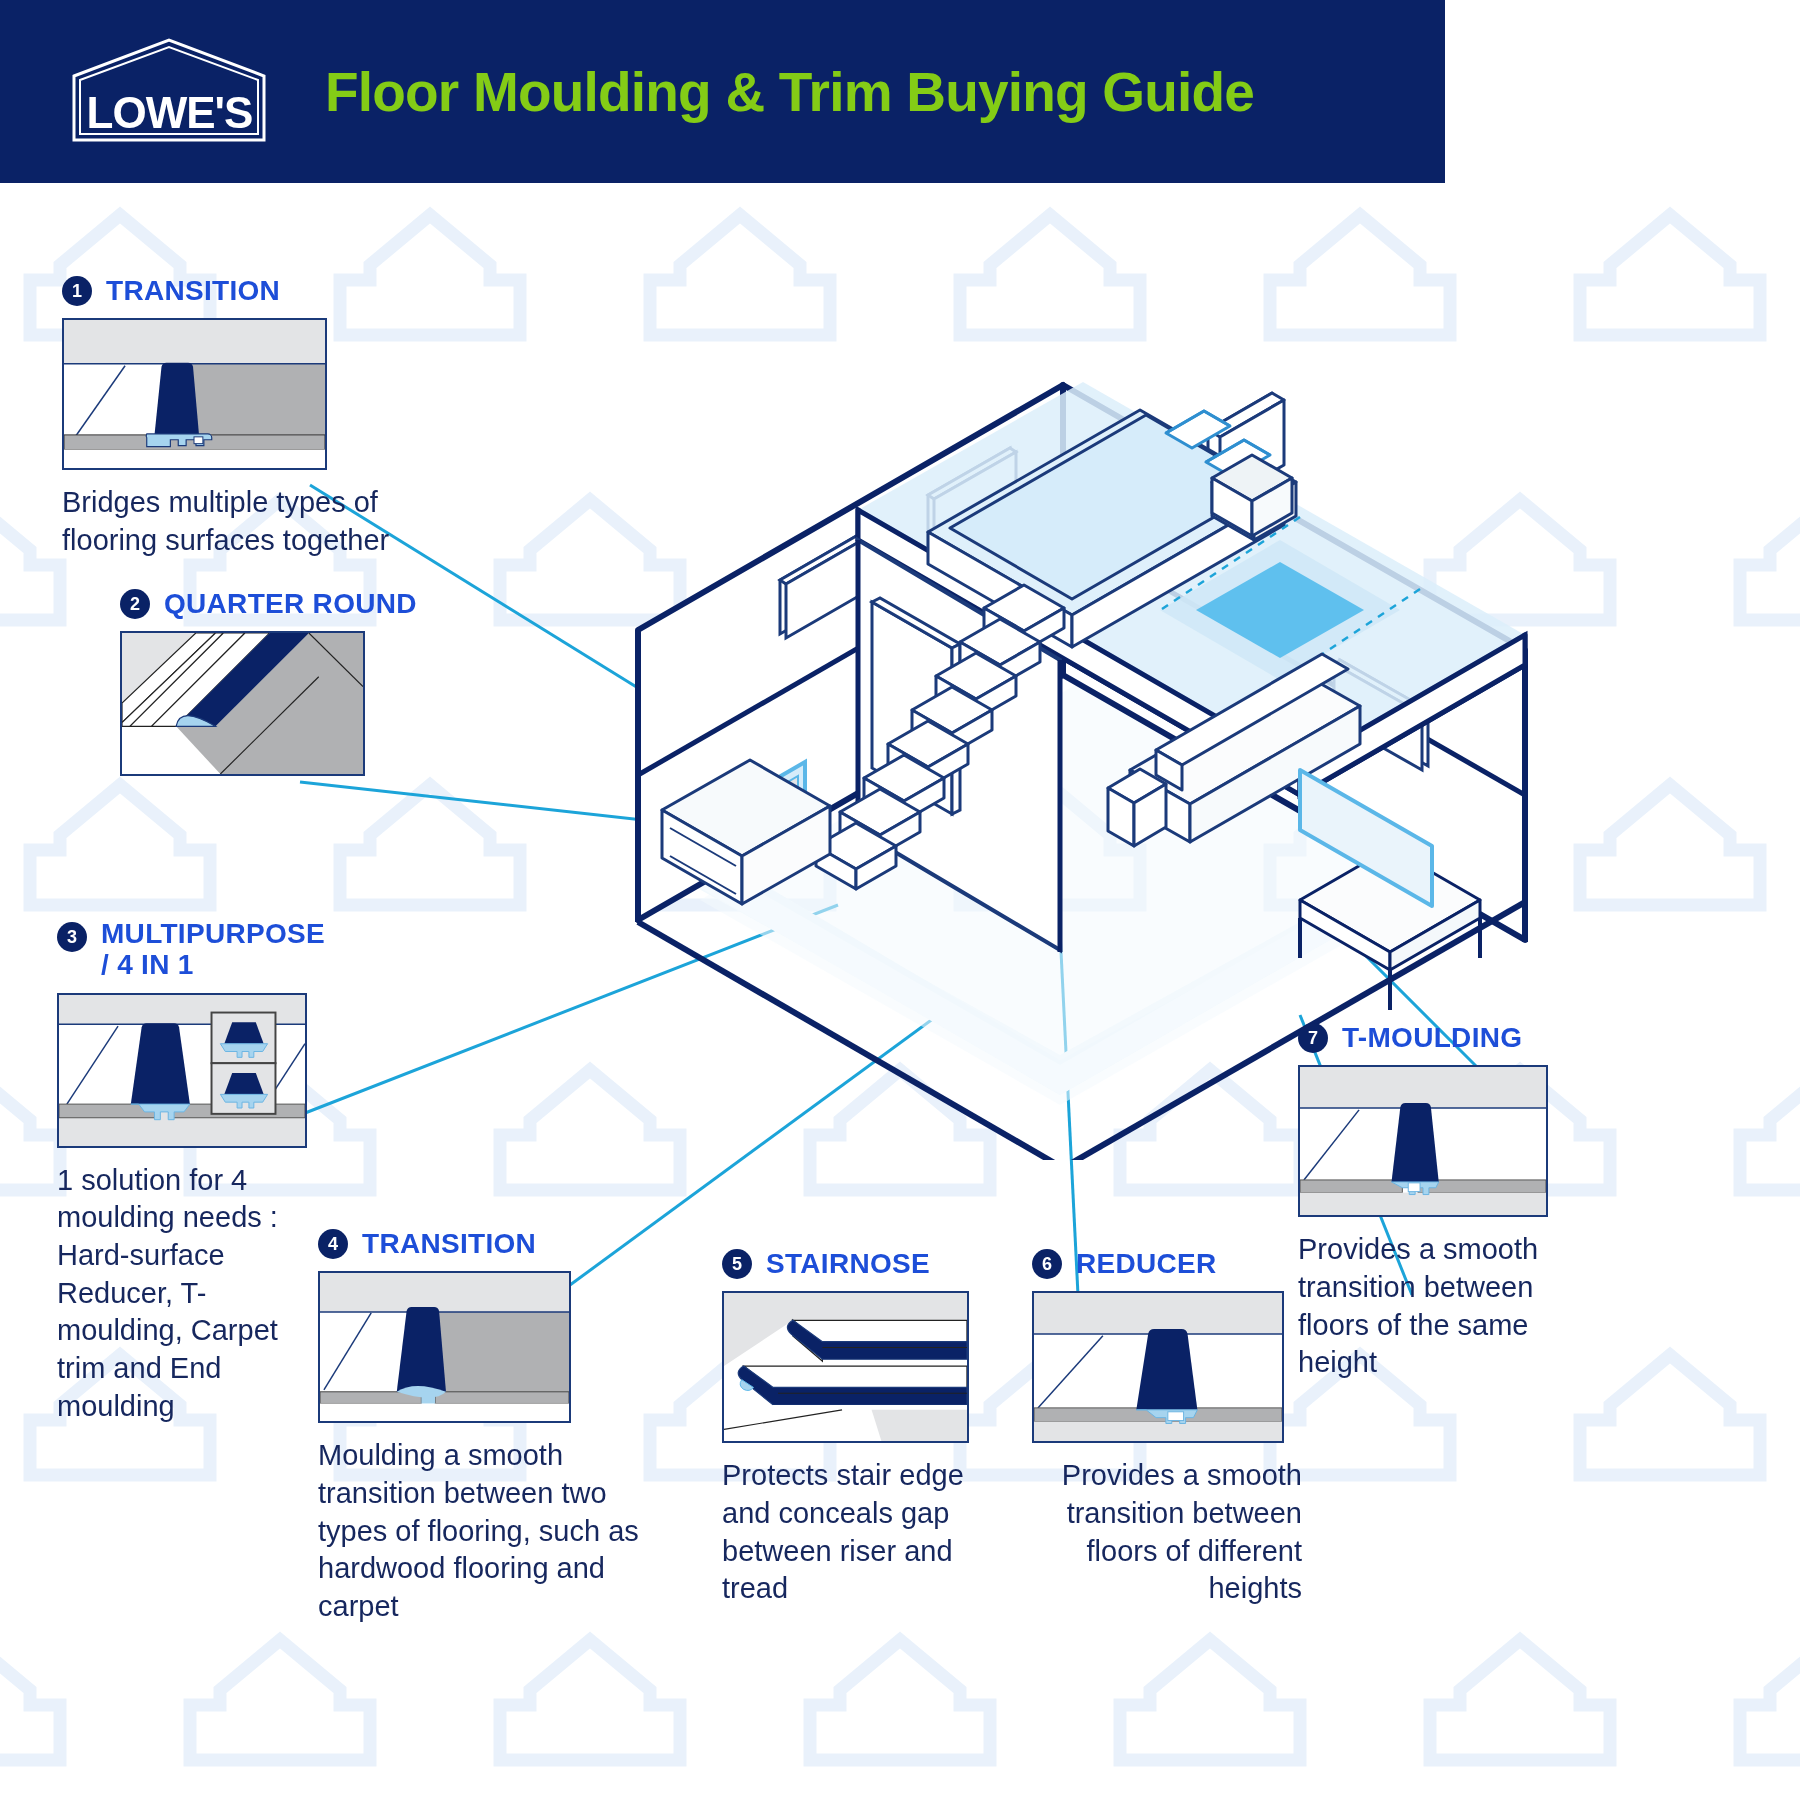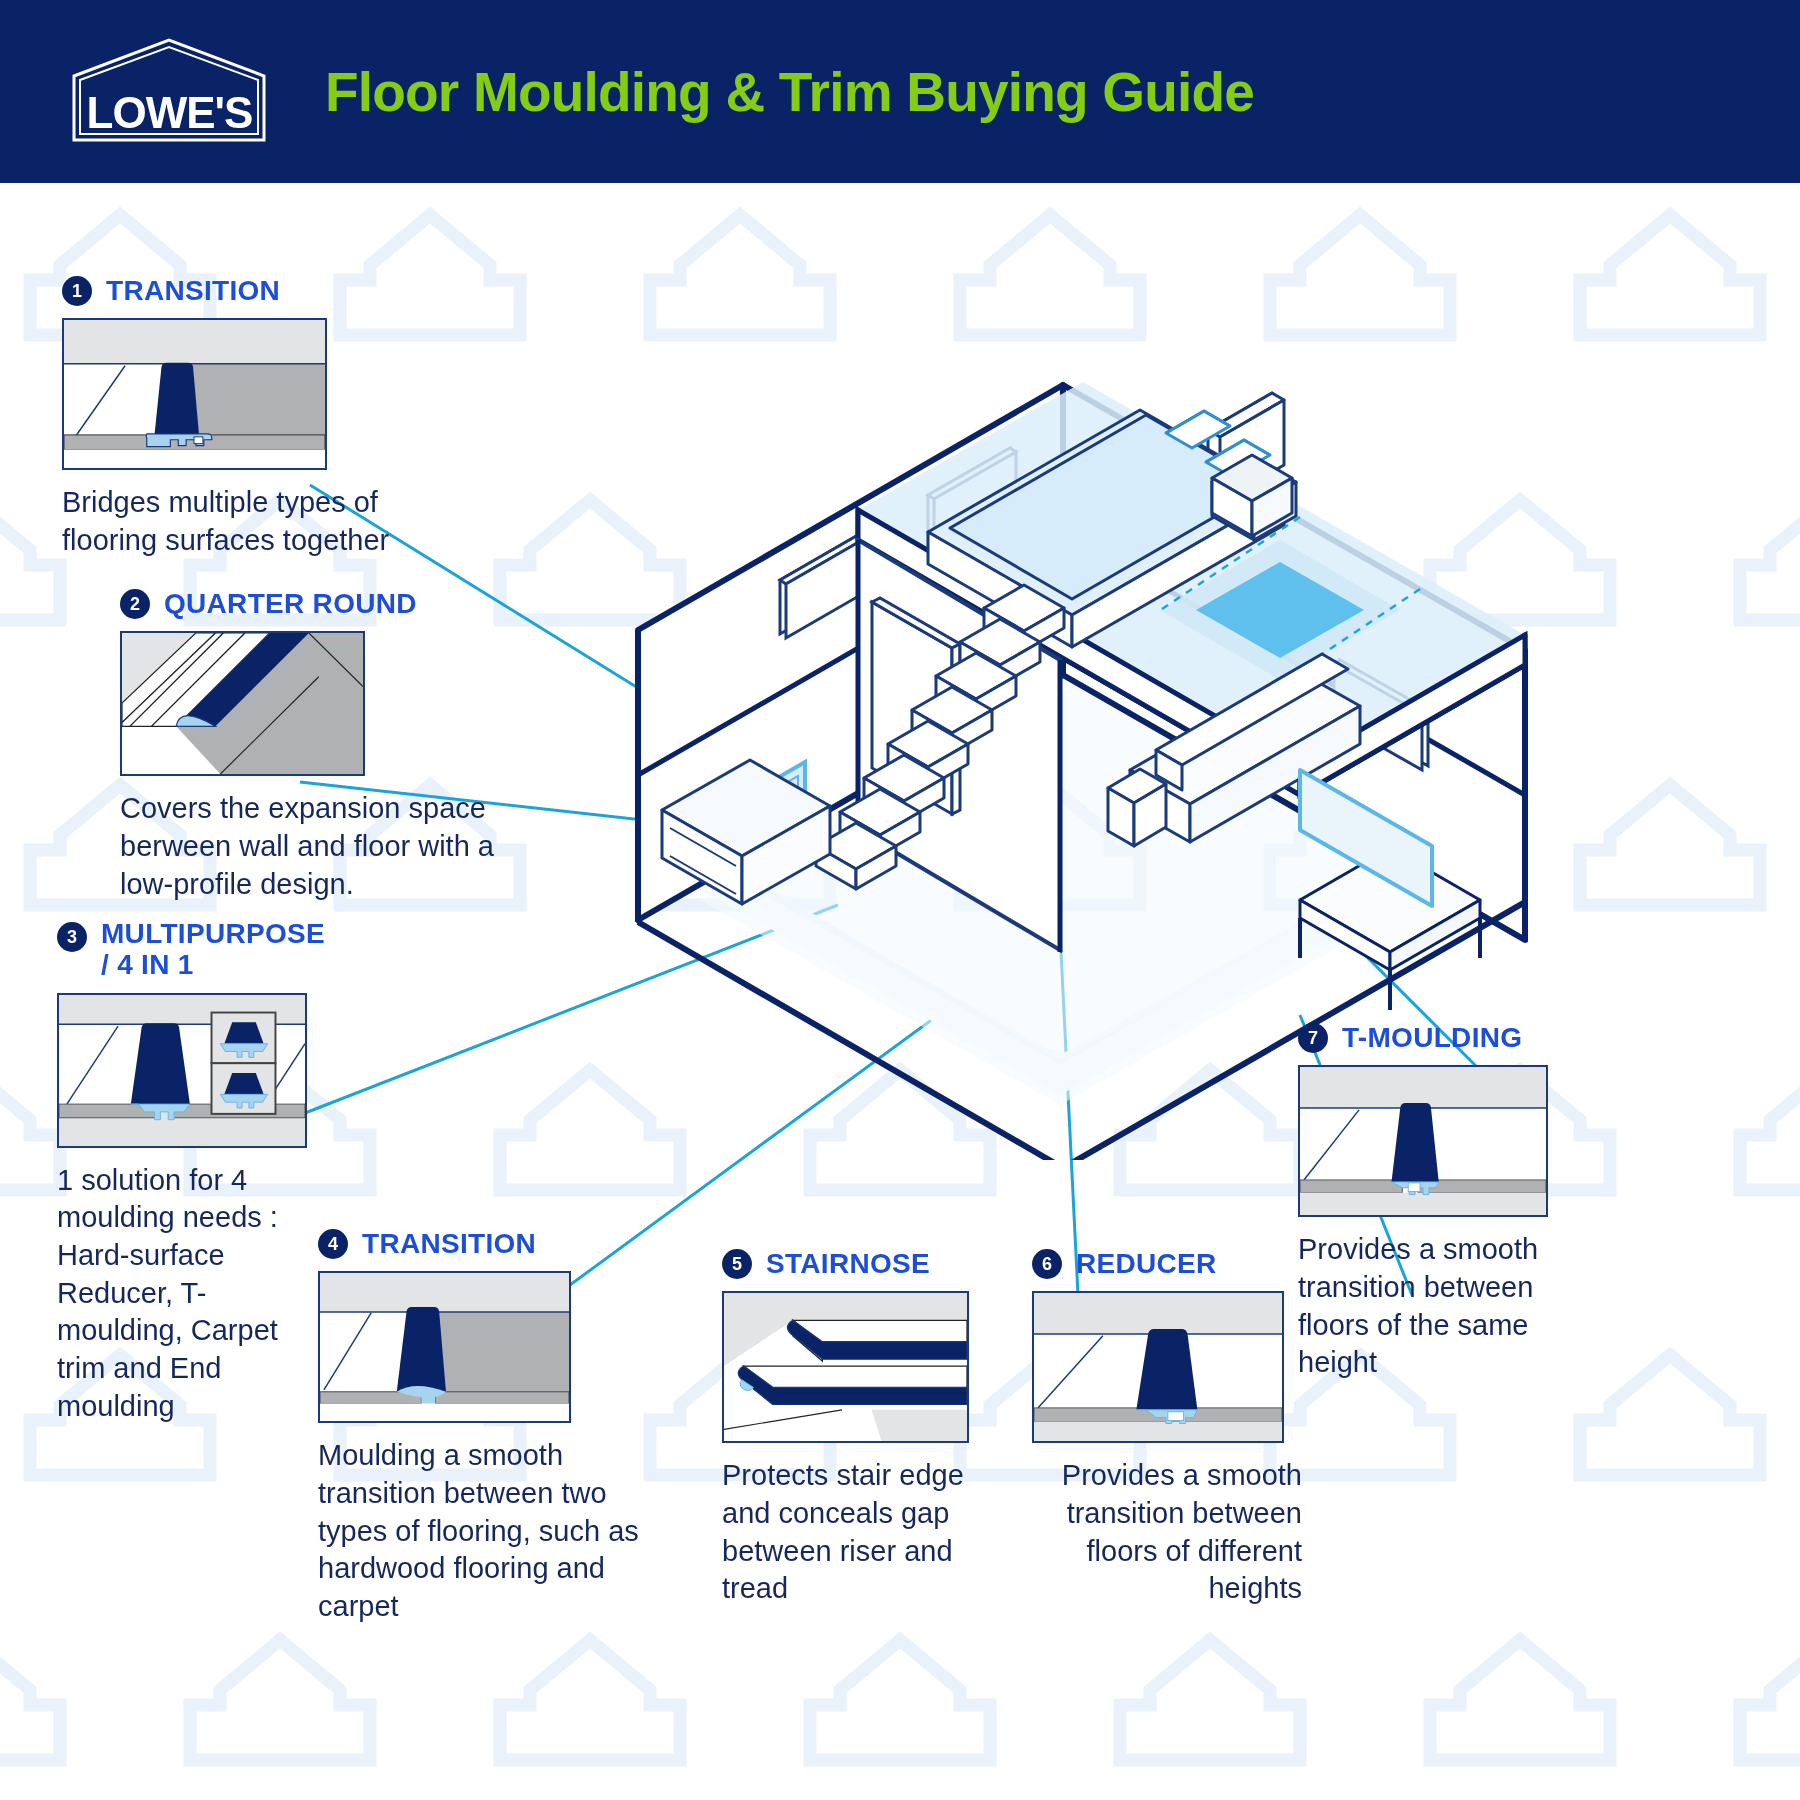--- a/index.html
+++ b/index.html
@@ -9,21 +9,21 @@
     font-family: "Liberation Sans", sans-serif;
     overflow: hidden;
   }
   #stage { position: relative; width: 1800px; height: 1800px; background:#ffffff; }
 
   
   #bg-watermark { position:absolute; left:0; top:0; width:1800px; height:1800px; z-index:0; pointer-events:none; }
 
   
   #header {
-    position:absolute; left:0; top:0; width:1800px; height:183px;
+    position:absolute; left:0; top:0; width:1445px; height:183px;
     background:#0a2266; z-index:5;
   }
   #logo-box {
     position:absolute; left:62px; top:36px; width:215px; height:110px;
   }
   #logo-text {
     position:absolute; left:0; top:0; width:215px; height:110px;
     display:flex; align-items:flex-end; justify-content:center;
     padding-bottom:8px;
     font-size:44px; font-weight:bold; color:#ffffff; letter-spacing:-1px;
@@ -381,21 +381,20 @@
         <polygon points="125,0 150,0 55,96 30,96" fill="#ffffff" stroke="#222" stroke-width="1.2"></polygon>
         <polygon points="150,0 245,0 245,145 100,145 55,96" fill="#b0b1b3" stroke="none"></polygon>
         <polygon points="150,0 190,0 95,96 55,96" fill="#0a2266"></polygon>
         <path d="M55 96 q4 -22 40 0 z" fill="#a6d4ef" stroke="#1b3a7a" stroke-width="1.2"></path>
         <line x1="190" y1="0" x2="245" y2="55" stroke="#222" stroke-width="1.2"></line>
         <line x1="95" y1="96" x2="245" y2="96" stroke="none"></line>
         <line x1="100" y1="145" x2="200" y2="45" stroke="#222" stroke-width="1.2"></line>
         <rect x="0" y="0" width="245" height="145" fill="none"></rect>
       </svg>
     </div>
-    <div class="card-desc">Covers the expansion space berween wall and floor with a low-profile design.</div>
   </div>
 
   <div class="card" id="card-3">
     <div class="card-head" style="align-items:flex-start;">
       <div class="badge" style="margin-top:4px;">3</div>
       <div>
         <div class="card-title">MULTIPURPOSE</div>
         <div class="card-title">/ 4 IN 1</div>
       </div>
     </div>

